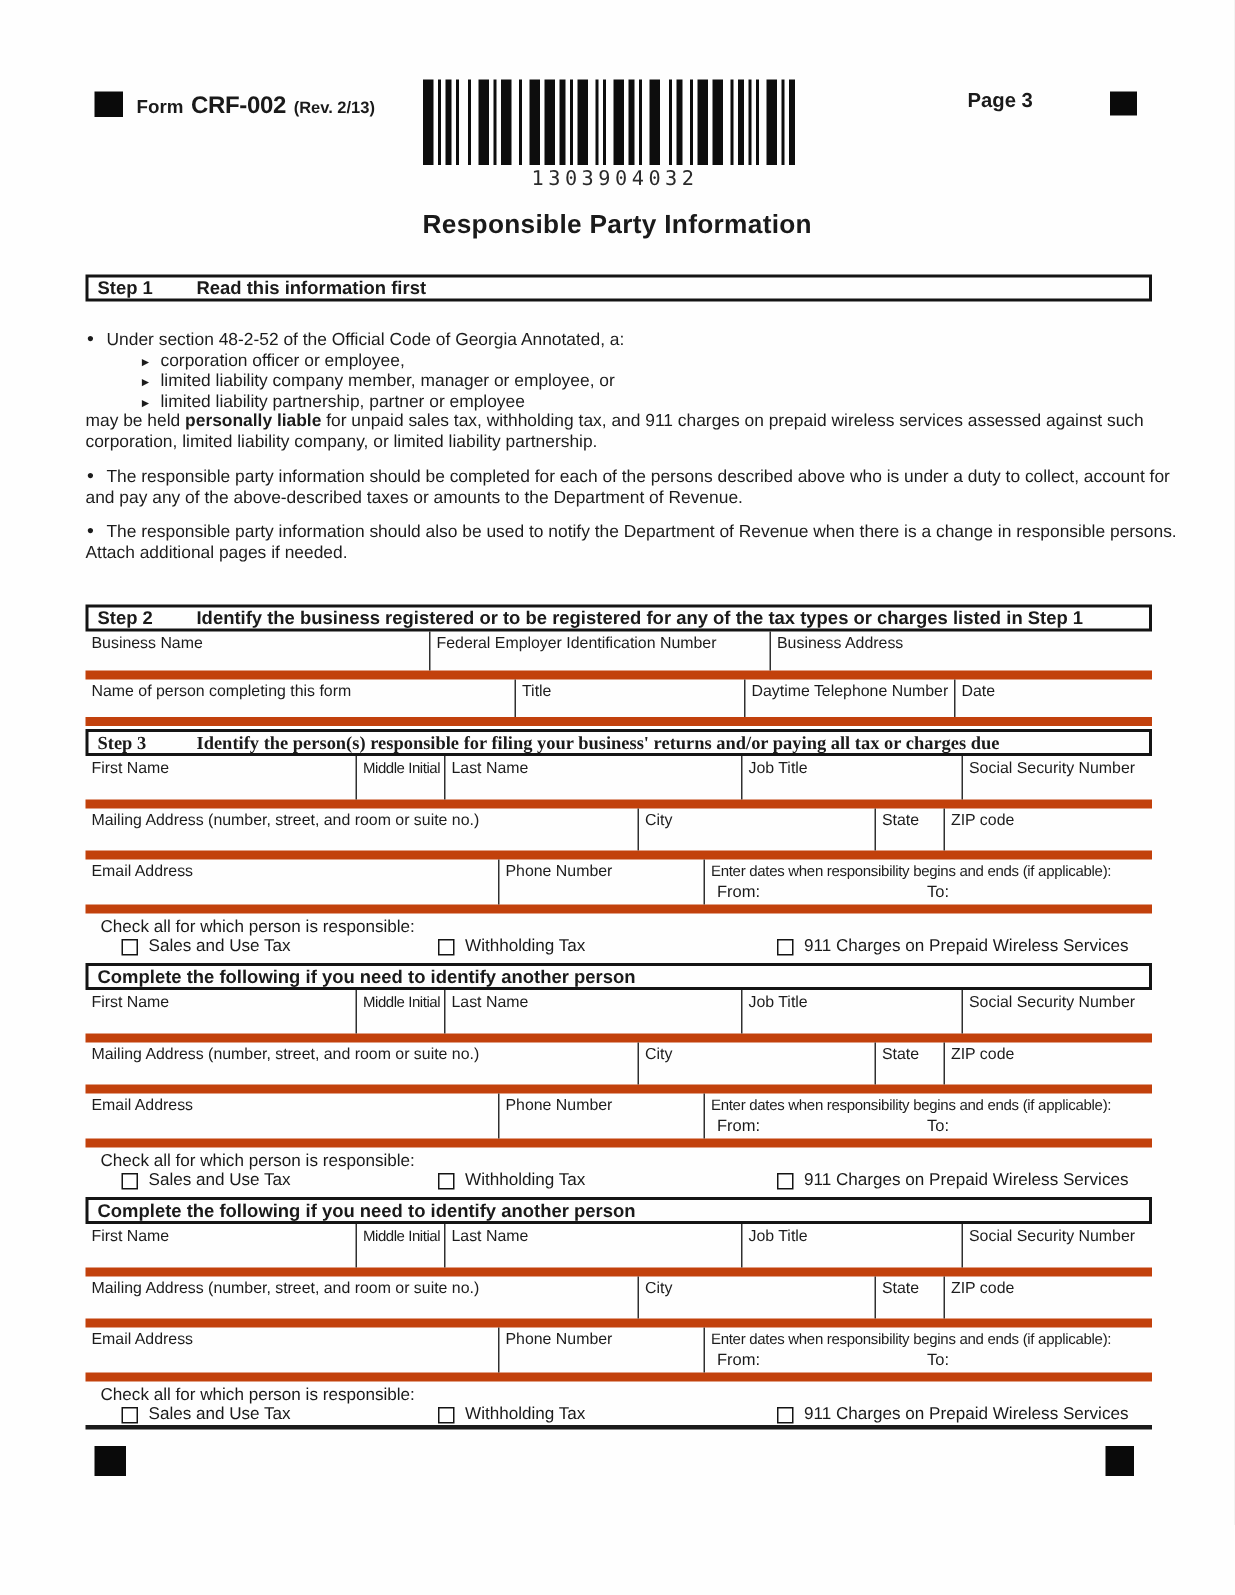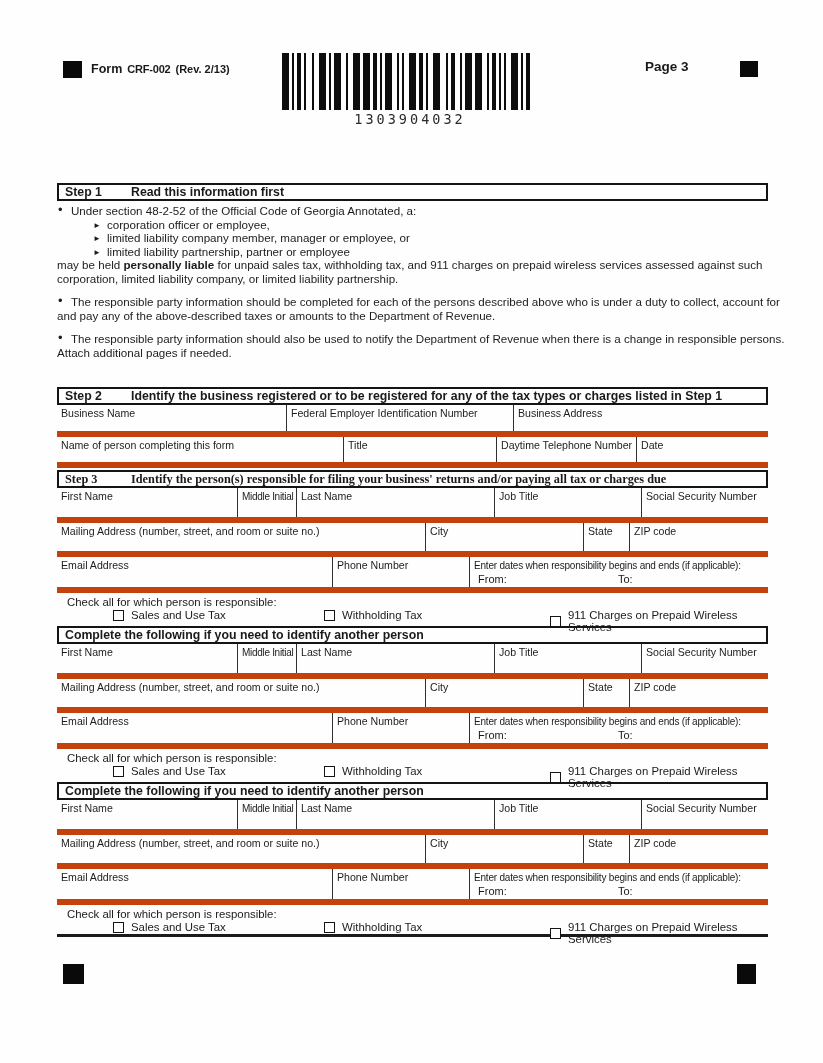--- a/index.html
+++ b/index.html
@@ -13,42 +13,42 @@
     overflow: hidden;
   }
   .regmark { position:absolute; background:#0a0a0a; }
   .tl { left:63px; top:61px;  width:19px; height:17px; }
   .tr { left:740px; top:61px; width:18px; height:16px; }
   .bl { left:63px; top:964px; width:21px; height:20px; }
   .br { left:737px; top:964px; width:19px; height:20px; }
 
   .form-id { position:absolute; left:91px; top:62px; display:flex; align-items:baseline; gap:5px; white-space:nowrap; }
   .fi-form { font-weight:bold; font-size:12.5px; }
-  .fi-num  { font-weight:bold; font-size:11px; letter-spacing:-0.2px; }
+  .fi-num  { font-weight:bold; font-size:16px; letter-spacing:-0.2px; }
   .fi-rev  { font-weight:bold; font-size:11px; }
 
   .barcode-wrap { position:absolute; left:282px; top:53px; width:256px; }
   .bc { display:flex; height:57px; }
   .bc i { display:block; height:100%; background:#0d0d0d; }
   .w2{width:2px;} .w4{width:4px;} .w7{width:7px;}
   .g3{margin-right:3px;} .g5{margin-right:5px;} .g6{margin-right:6px;}
   .barcode-num { text-align:center; font-family:"DejaVu Sans Mono", monospace; font-size:13.5px; letter-spacing:3px; color:#2a2a2a; margin-top:1px; }
 
   .page-num { position:absolute; left:645px; top:59px; font-weight:bold; font-size:13.5px; }
 
   .doc-title { position:absolute; top:139px; left:0; width:100%; text-align:center; font-weight:bold; font-size:17.5px; letter-spacing:0.2px; }
 
   .form-body { position:absolute; left:57px; top:183px; width:711px; }
 
   .secbox { border:2px solid #141414; height:18px; display:flex; align-items:center; padding:0 6px; font-weight:bold; font-size:12.3px; white-space:nowrap; overflow:hidden; }
   .step-num { display:inline-block; width:66px; flex:0 0 66px; }
   .mt  { margin-top:28px; }
   .mt2 { margin-top:2px;font-family:Liberation Serif, serif; }
 
-  .s1text { margin-top:3px; font-size:11.6px; line-height:13.5px; color:#1c1c1c; }
+  .s1text { margin-top:19px; font-size:11.6px; line-height:13.5px; color:#1c1c1c; }
   .s1text div { white-space:nowrap; }
   .bline { padding-left:14px; position:relative; }
   .bline::before { content:"\2022"; position:absolute; left:1px; top:-1px; font-size:13px; }
   .aline { padding-left:50px; position:relative; }
   .aline::before { content:"\25BA"; position:absolute; left:36px; top:1px; font-size:8px; }
   .sp1 { margin-top:10px; }
   .sp2 { margin-top:10px; }
   .s1text b { font-weight:bold; }
 
   .row { display:flex; border-bottom:6px solid #c2410c; }
@@ -56,21 +56,21 @@
   .cell:last-child { border-right:none; }
   .lbl { color:#1c1c1c; }
   .tight  { font-size:10px; letter-spacing:-0.3px; }
   .tight2 { font-size:10px;  letter-spacing:-0.2px; }
 
   .from { position:absolute; left:8px;   bottom:2px; font-size:11px; }
   .to   { position:absolute; left:148px; bottom:2px; font-size:11px; }
 
   .chkarea { position:relative; height:33px; }
   .chk-title { position:absolute; left:10px; top:3px; font-size:11.4px; }
-  .cb-item { position:absolute; top:16px; display:flex; align-items:center; font-size:11.4px; cursor:default;margin-left:32px; }
+  .cb-item { position:absolute; top:16px; display:flex; align-items:center; font-size:11.4px; cursor:default; }
   .cb { display:inline-block; width:11px; height:11px; border:1.5px solid #141414; background:#fff; margin-right:7px; flex:0 0 11px; }
   .chk-last { border-bottom:3px solid #1b1b1b; height:32px; }
 </style>
 </head>
 <body>
 
 <div class="page">
 
   <div class="regmark tl"></div>
   <div class="regmark tr"></div>
@@ -116,20 +116,21 @@
         <i class="w2 g5"></i>
         <i class="w7 g3"></i>
         <i class="w2 g3"></i>
         <i class="w4"></i>
       </div>
     <div class="barcode-num">1303904032</div>
   </div>
 
   <div class="page-num">Page 3</div>
 
+  <div class="doc-title">Responsible Party Information</div>
 
   <div class="form-body">
 
     <div class="secbox">
       <span class="step-num">Step 1</span>
       <span>Read this information first</span>
     </div>
     <div class="s1text">
       <div class="bline">Under section 48-2-52 of the Official Code of Georgia Annotated, a:</div>
       <div class="aline">corporation officer or employee,</div>

